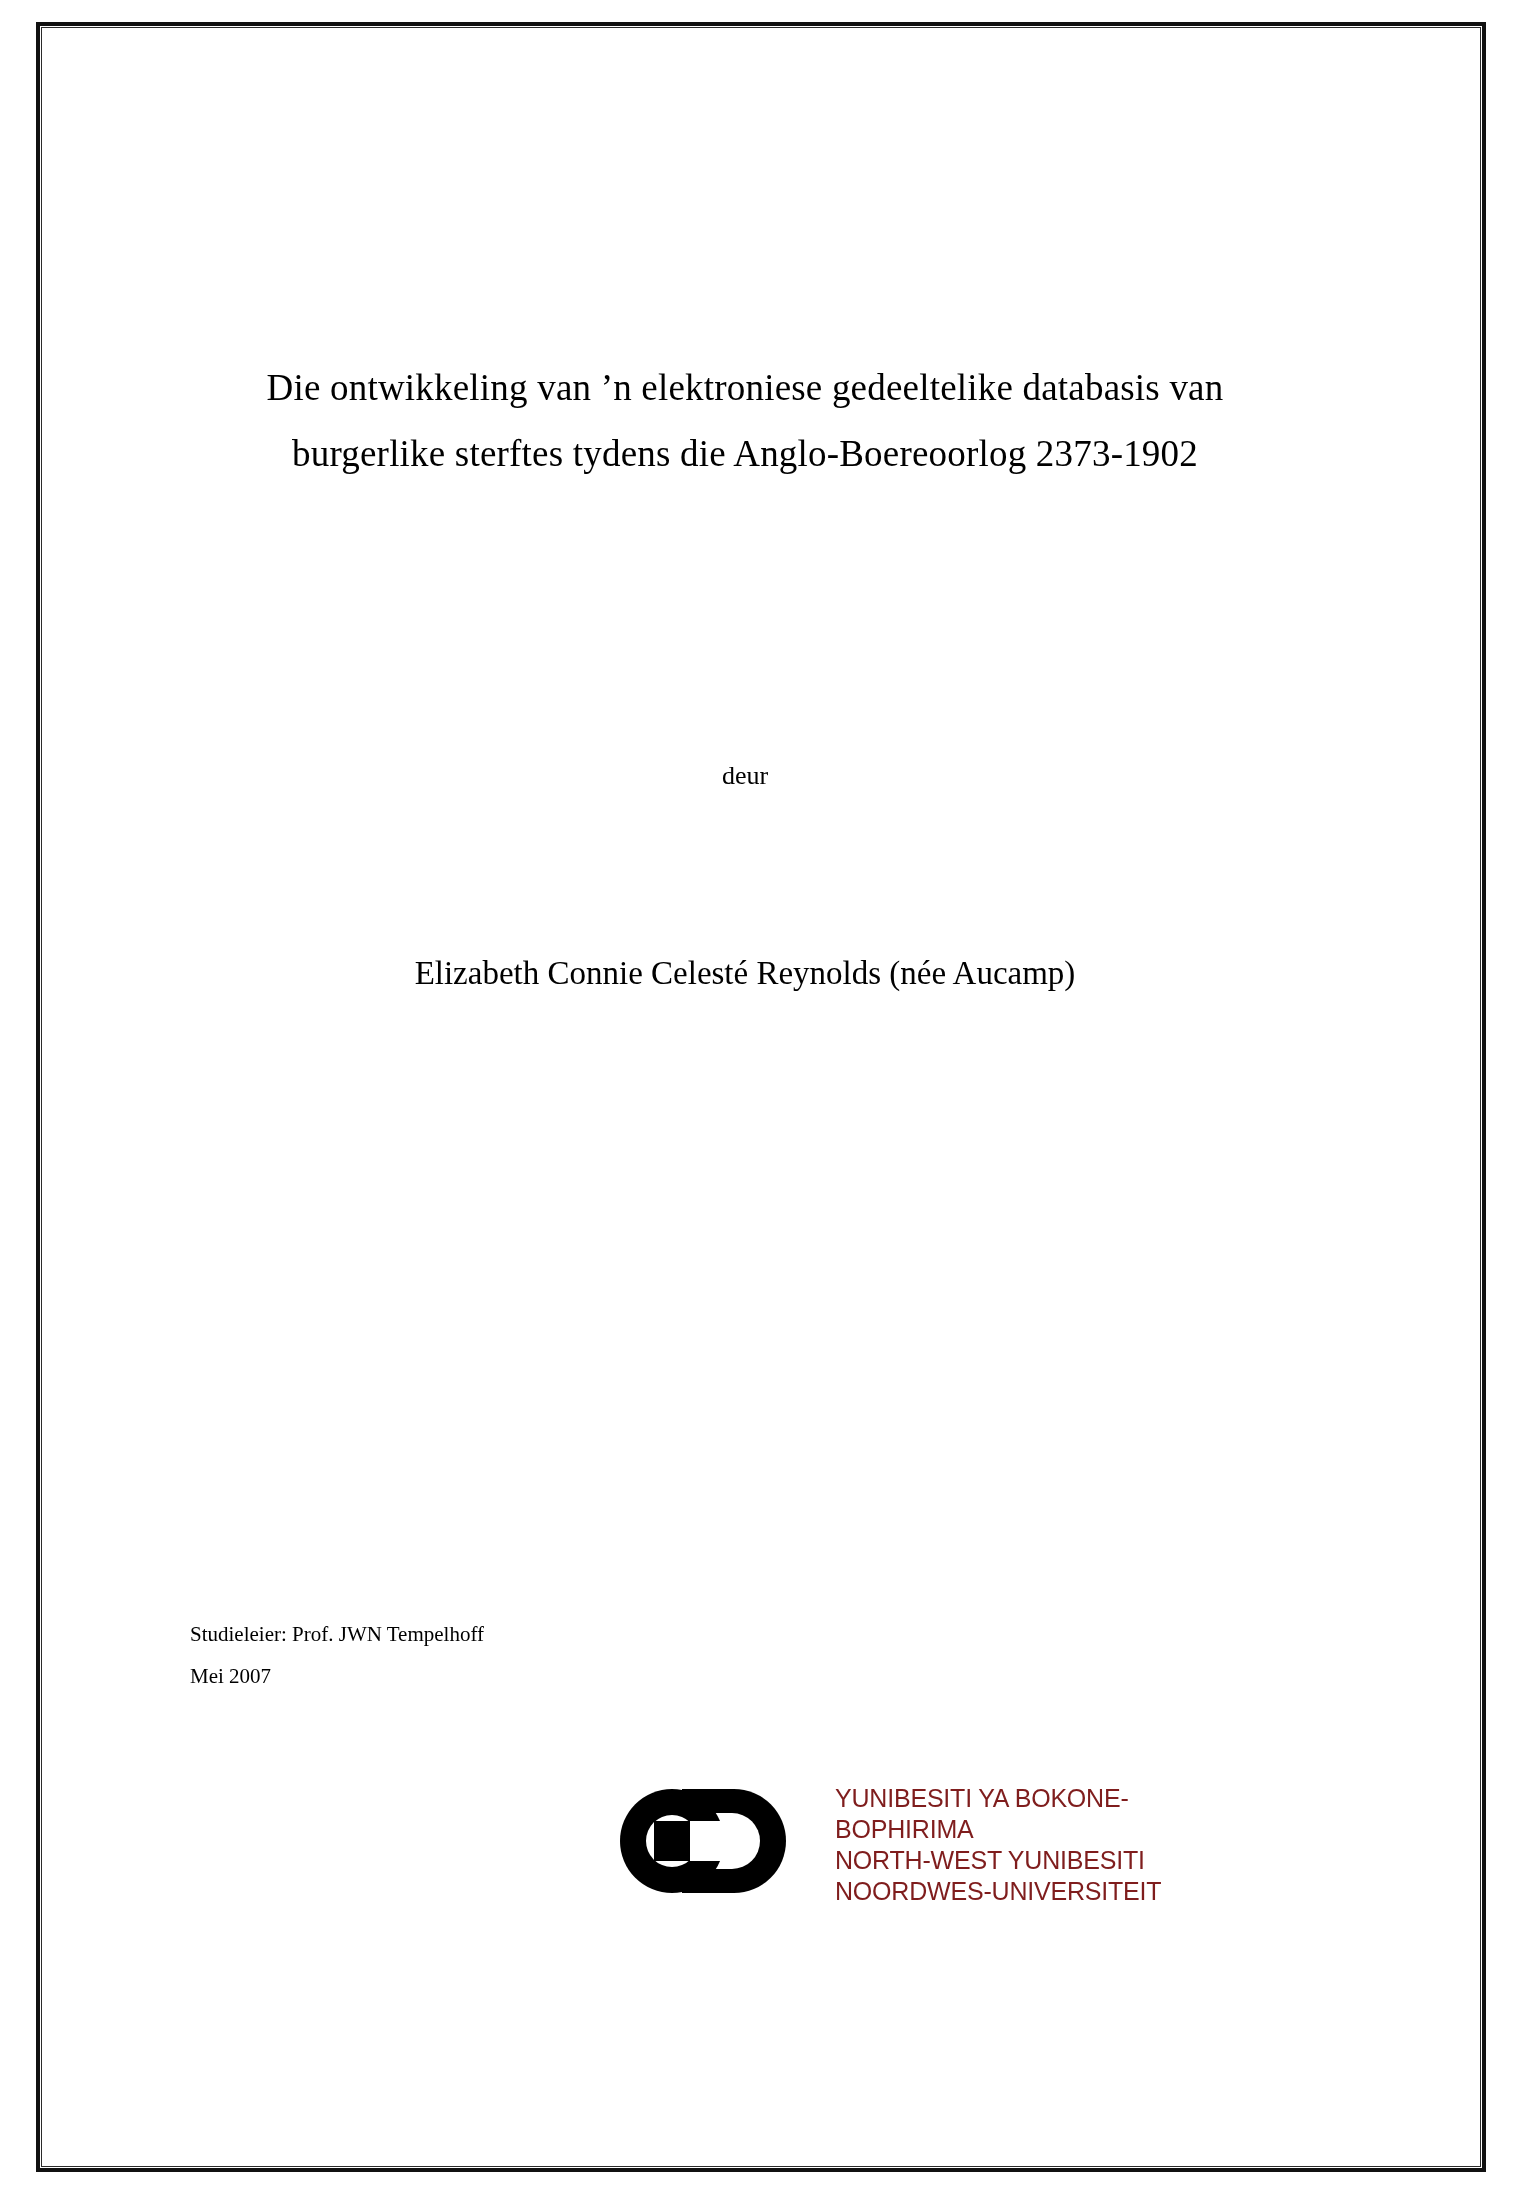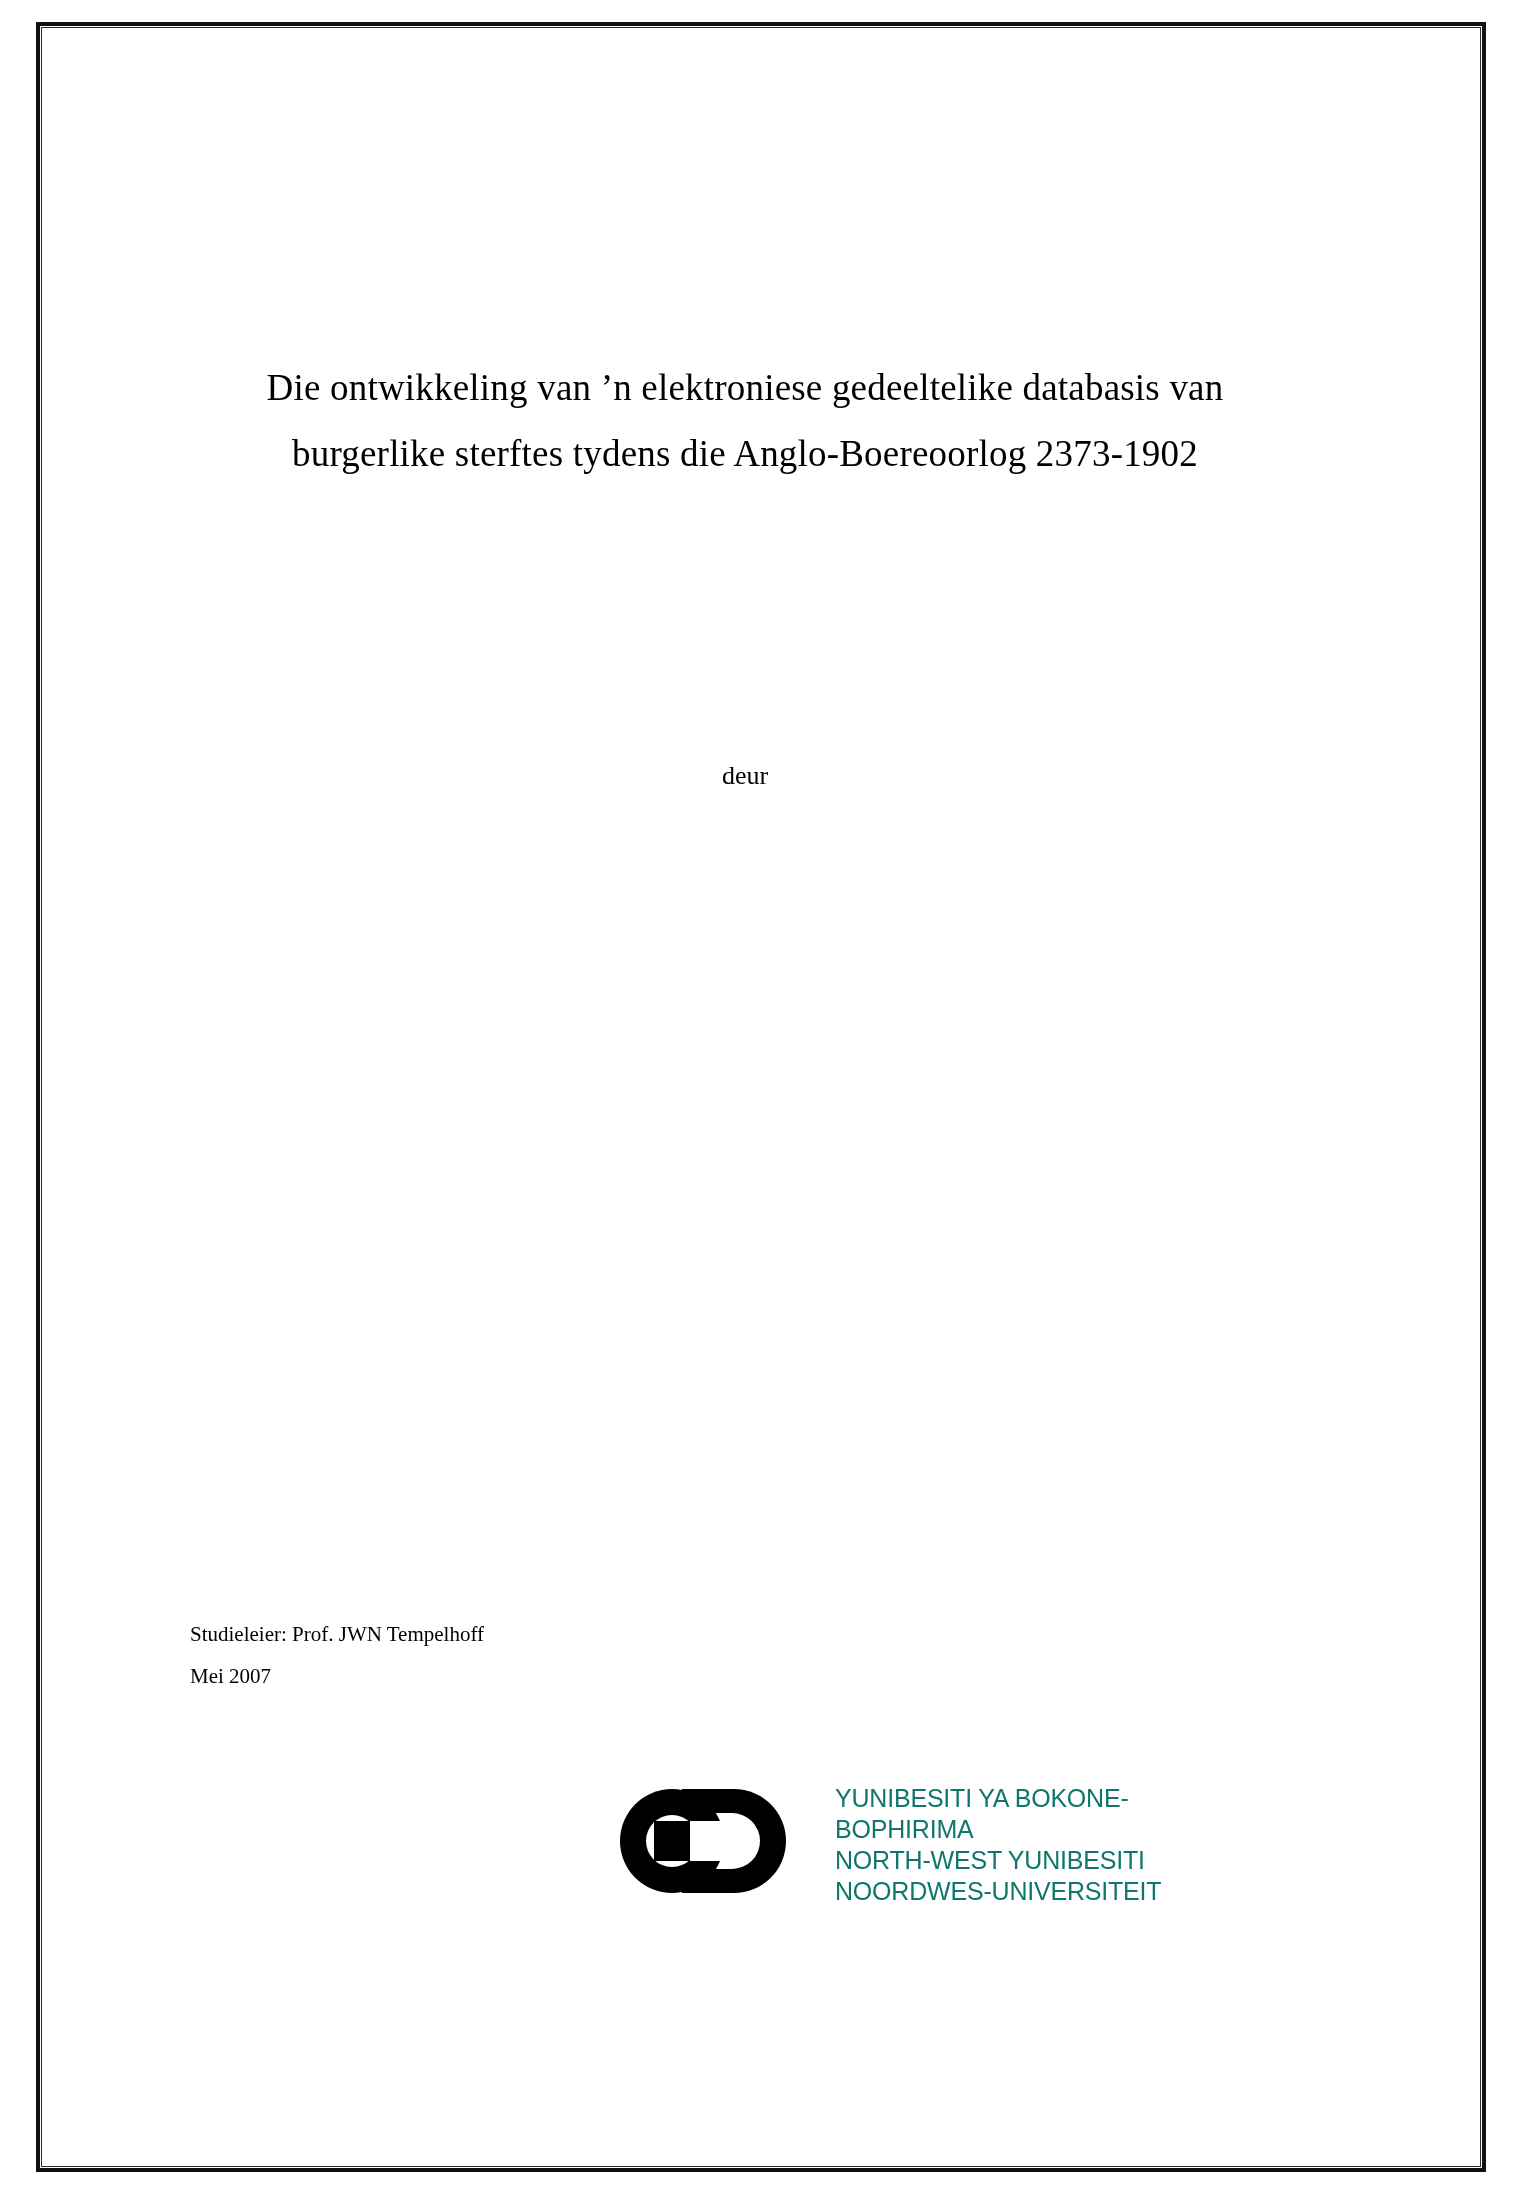--- a/index.html
+++ b/index.html
@@ -184,40 +184,41 @@
 
   .logo-text {
     position: absolute;
     left: 385px;
     top: 8px;
     width: 430px;
     font-family: "Liberation Sans", sans-serif;
     font-size: 25px;
     line-height: 31px;
     letter-spacing: -0.2px;
-    color: #0f766e;
+    color: #7f1d1d;
   }
 </style>
 </head>
 <body>
 
 <div class="page-scan">
   <div class="page-frame">
     <div class="page-frame-inner"></div>
   </div>
 
   <div class="content">
 
     <div class="title-block">
       <div class="title-line">Die ontwikkeling van ’n elektroniese gedeeltelike databasis van</div>
       <div class="title-line">burgerlike sterftes tydens die Anglo-Boereoorlog 2373-1902</div>
     </div>
 
     <div class="byline-word">deur</div>
 
+    <div class="author">Elizabeth Connie Celesté Reynolds (née Aucamp)</div>
 
 
     <div class="supervisor-block">
       <div>Studieleier: Prof. JWN Tempelhoff</div>
       <div>Mei 2007</div>
     </div>
 
     <div class="logo-area">
       <div class="logo-mark">
         <div class="logo-d"></div>

